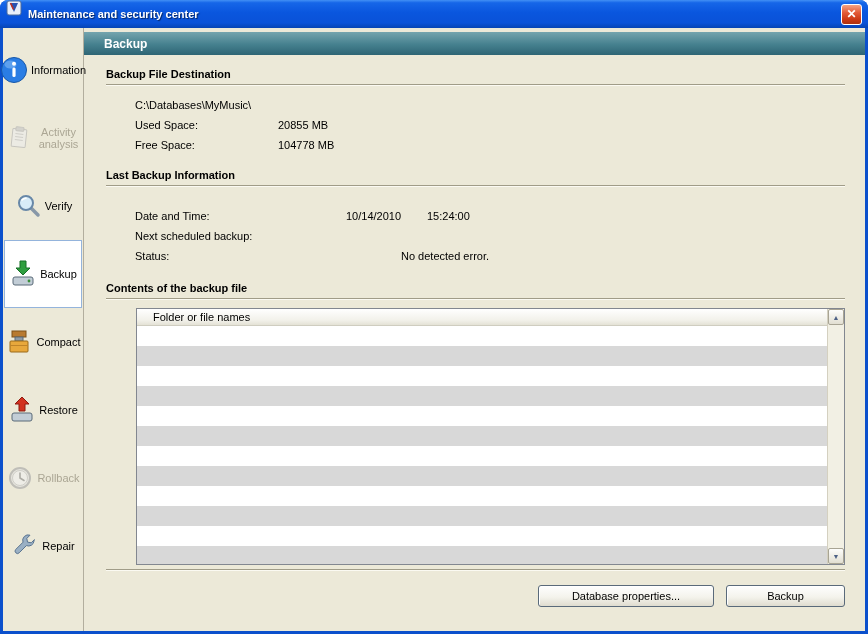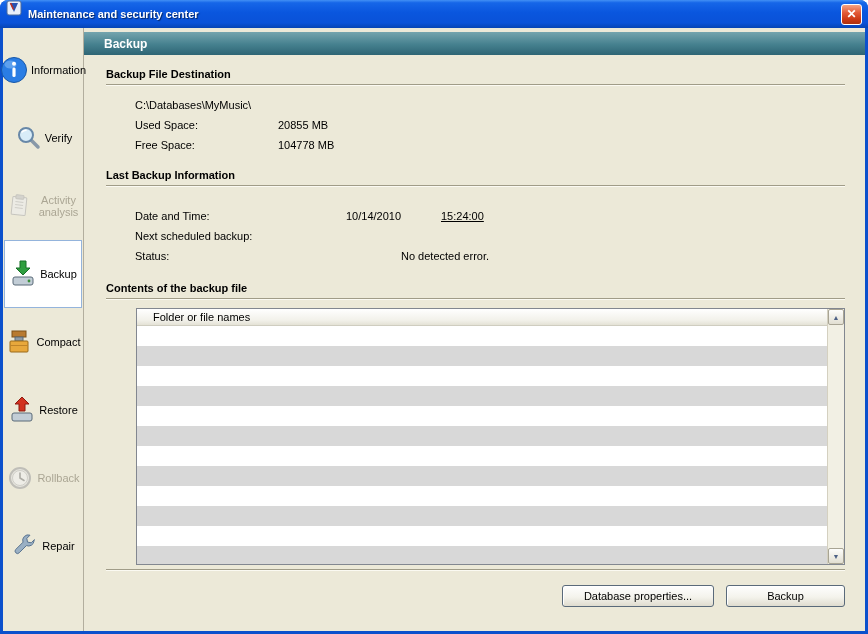--- a/index.html
+++ b/index.html
@@ -47,21 +47,21 @@
   .mt13 { margin-top:13px; } .mt14 { margin-top:14px; } .mt16 { margin-top:16px; }
   .mt10 { margin-top:10px; } .mt8 { margin-top:20px; } .mt9 { margin-top:9px; }
   .mt12 { margin-top:13px; } .mt15 { margin-top:15px; }
   .rule { height:1px; background:#a09c88; box-shadow:0 1px 0 #fbfaf2; margin-top:4px; }
 
   .row { position:relative; height:20px; }
   .row span { position:absolute; top:4px; font-size:11px; color:#000; white-space:nowrap; }
   .c-label { left:29px; }
   .c-used  { left:172px; }
   .c-date  { left:240px; }
-  .c-time  { left:335px;text-decoration:underline; }
+  .c-time  { left:321px; }
   .c-status{ left:295px; }
 
   
   .listbox { height:257px; margin-left:30px; border:1px solid #828790;
     background:#fff; display:flex; }
   .list-main { flex:1; display:flex; flex-direction:column; overflow:hidden; }
   .list-header { height:17px; flex:0 0 auto;
     background:linear-gradient(to bottom,#ffffff,#f2f1ea 70%,#e4e2d6);
     border-bottom:1px solid #cfcdc0; font-size:11px; color:#000;
     display:flex; align-items:center; padding-left:16px; }
@@ -75,21 +75,21 @@
     border:1px solid #a8a494; border-radius:2px; font-size:7px; color:#4d6185;
     display:flex; align-items:center; justify-content:center; cursor:pointer; }
   .sb-track { flex:1; }
 
   
   .footer-buttons { display:flex; justify-content:flex-end; gap:12px; }
   .btn { height:22px; border:1px solid #5a6a7a; border-radius:3px;
     background:linear-gradient(to bottom,#fefefe,#f4f3ec 55%,#dfdccf);
     font-family:"Liberation Sans", sans-serif; font-size:11px; color:#000;
     cursor:pointer; box-shadow:inset 1px 1px 0 #fff; }
-  .btn-wide { width:152px;text-align:center; } .btn-backup { width:119px; }
+  .btn-wide { width:176px;text-align:center; } .btn-backup { width:119px; }
 </style>
 </head>
 <body>
 
 <div class="window">
 
   <div class="titlebar">
     <span class="icon">
       <svg width="16" height="16" viewBox="0 0 16 16">
         <rect x="1" y="1" width="14" height="14" rx="2" fill="#e9effa" stroke="#4a6a9c"></rect>
@@ -110,46 +110,46 @@
           <svg width="28" height="28" viewBox="0 0 28 28">
             <circle cx="14" cy="14" r="12.5" fill="#2a7de4" stroke="#1757a8"></circle>
             <ellipse cx="10.5" cy="8.5" rx="6" ry="4" fill="#7ab4f2" opacity="0.65"></ellipse>
             <rect x="12.4" y="11.5" width="3.2" height="9.5" rx="1.5" fill="#fff"></rect>
             <circle cx="14" cy="7.8" r="2" fill="#fff"></circle>
           </svg>
         </span>
         <span class="side-label">Information</span>
       </div>
 
-      <div class="side-item">
-        <span class="icon">
-          <svg width="28" height="28" viewBox="0 0 28 28">
-            <line x1="17" y1="16" x2="24" y2="23" stroke="#8898a8" stroke-width="3.5" stroke-linecap="round"></line>
-            <circle cx="12" cy="11" r="7" fill="#d8ecf8" stroke="#6888a8" stroke-width="2"></circle>
-            <path d="M8 8 a5 5 0 0 1 4-1.8" stroke="#ffffff" stroke-width="1.5" fill="none" stroke-linecap="round"></path>
-          </svg>
-        </span>
-        <span class="side-label">Verify</span>
-      </div>
-
       <div class="side-item disabled">
         <span class="icon">
           <svg width="28" height="28" viewBox="0 0 28 28">
             <g transform="rotate(6 14 14)">
               <rect x="7" y="5" width="14" height="18" rx="1" fill="#efece2" stroke="#b4b0a2"></rect>
               <rect x="10" y="3" width="8" height="4" rx="1" fill="#cac6b8" stroke="#b4b0a2"></rect>
               <line x1="10" y1="10" x2="18" y2="10" stroke="#c2beb0"></line>
               <line x1="10" y1="13" x2="18" y2="13" stroke="#c2beb0"></line>
               <line x1="10" y1="16" x2="18" y2="16" stroke="#c2beb0"></line>
             </g>
           </svg>
         </span>
         <span class="side-label">Activity analysis</span>
       </div>
 
+      <div class="side-item">
+        <span class="icon">
+          <svg width="28" height="28" viewBox="0 0 28 28">
+            <line x1="17" y1="16" x2="24" y2="23" stroke="#8898a8" stroke-width="3.5" stroke-linecap="round"></line>
+            <circle cx="12" cy="11" r="7" fill="#d8ecf8" stroke="#6888a8" stroke-width="2"></circle>
+            <path d="M8 8 a5 5 0 0 1 4-1.8" stroke="#ffffff" stroke-width="1.5" fill="none" stroke-linecap="round"></path>
+          </svg>
+        </span>
+        <span class="side-label">Verify</span>
+      </div>
+
       <div class="side-item selected">
         <span class="icon">
           <svg width="28" height="28" viewBox="0 0 28 28">
             <polygon points="11,1 17,1 17,8 21,8 14,15 7,8 11,8" fill="#2f9e3f" stroke="#176e27"></polygon>
             <rect x="4" y="17" width="20" height="8" rx="2" fill="#c2cdd6" stroke="#5a6a78"></rect>
             <circle cx="20" cy="21" r="1.4" fill="#3a8e3a"></circle>
           </svg>
         </span>
         <span class="side-label">Backup</span>
       </div>

